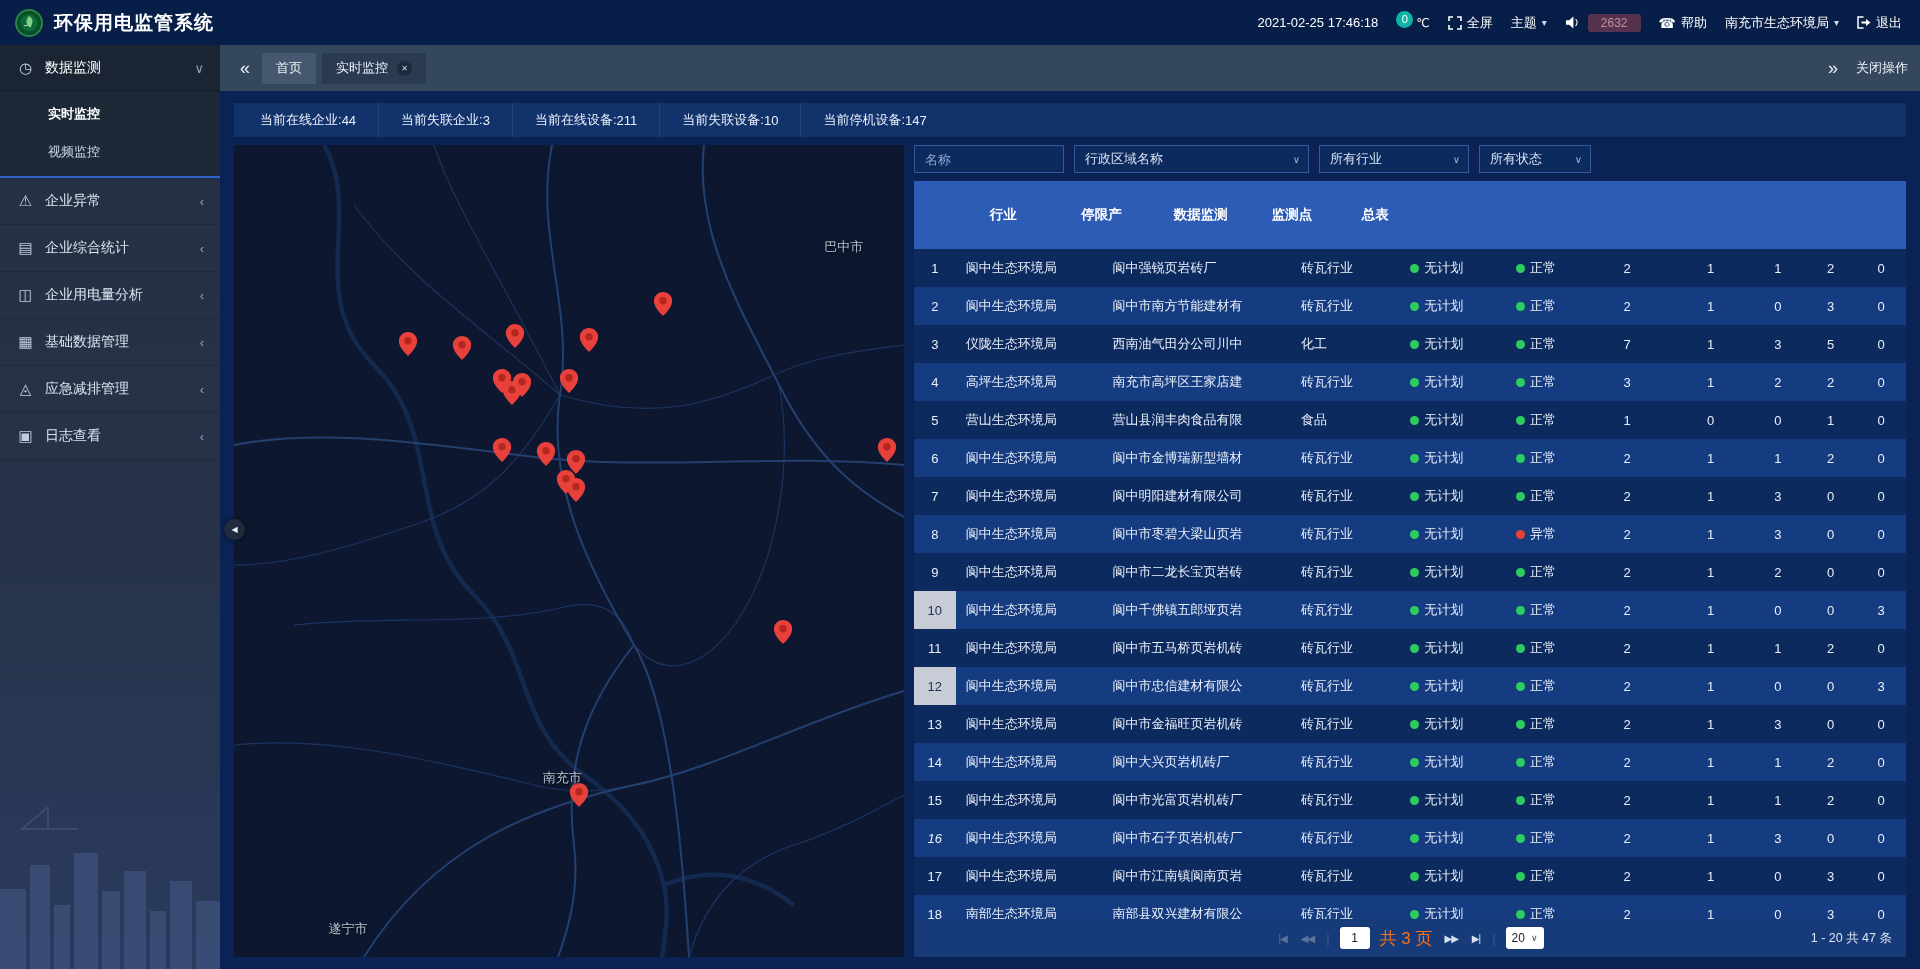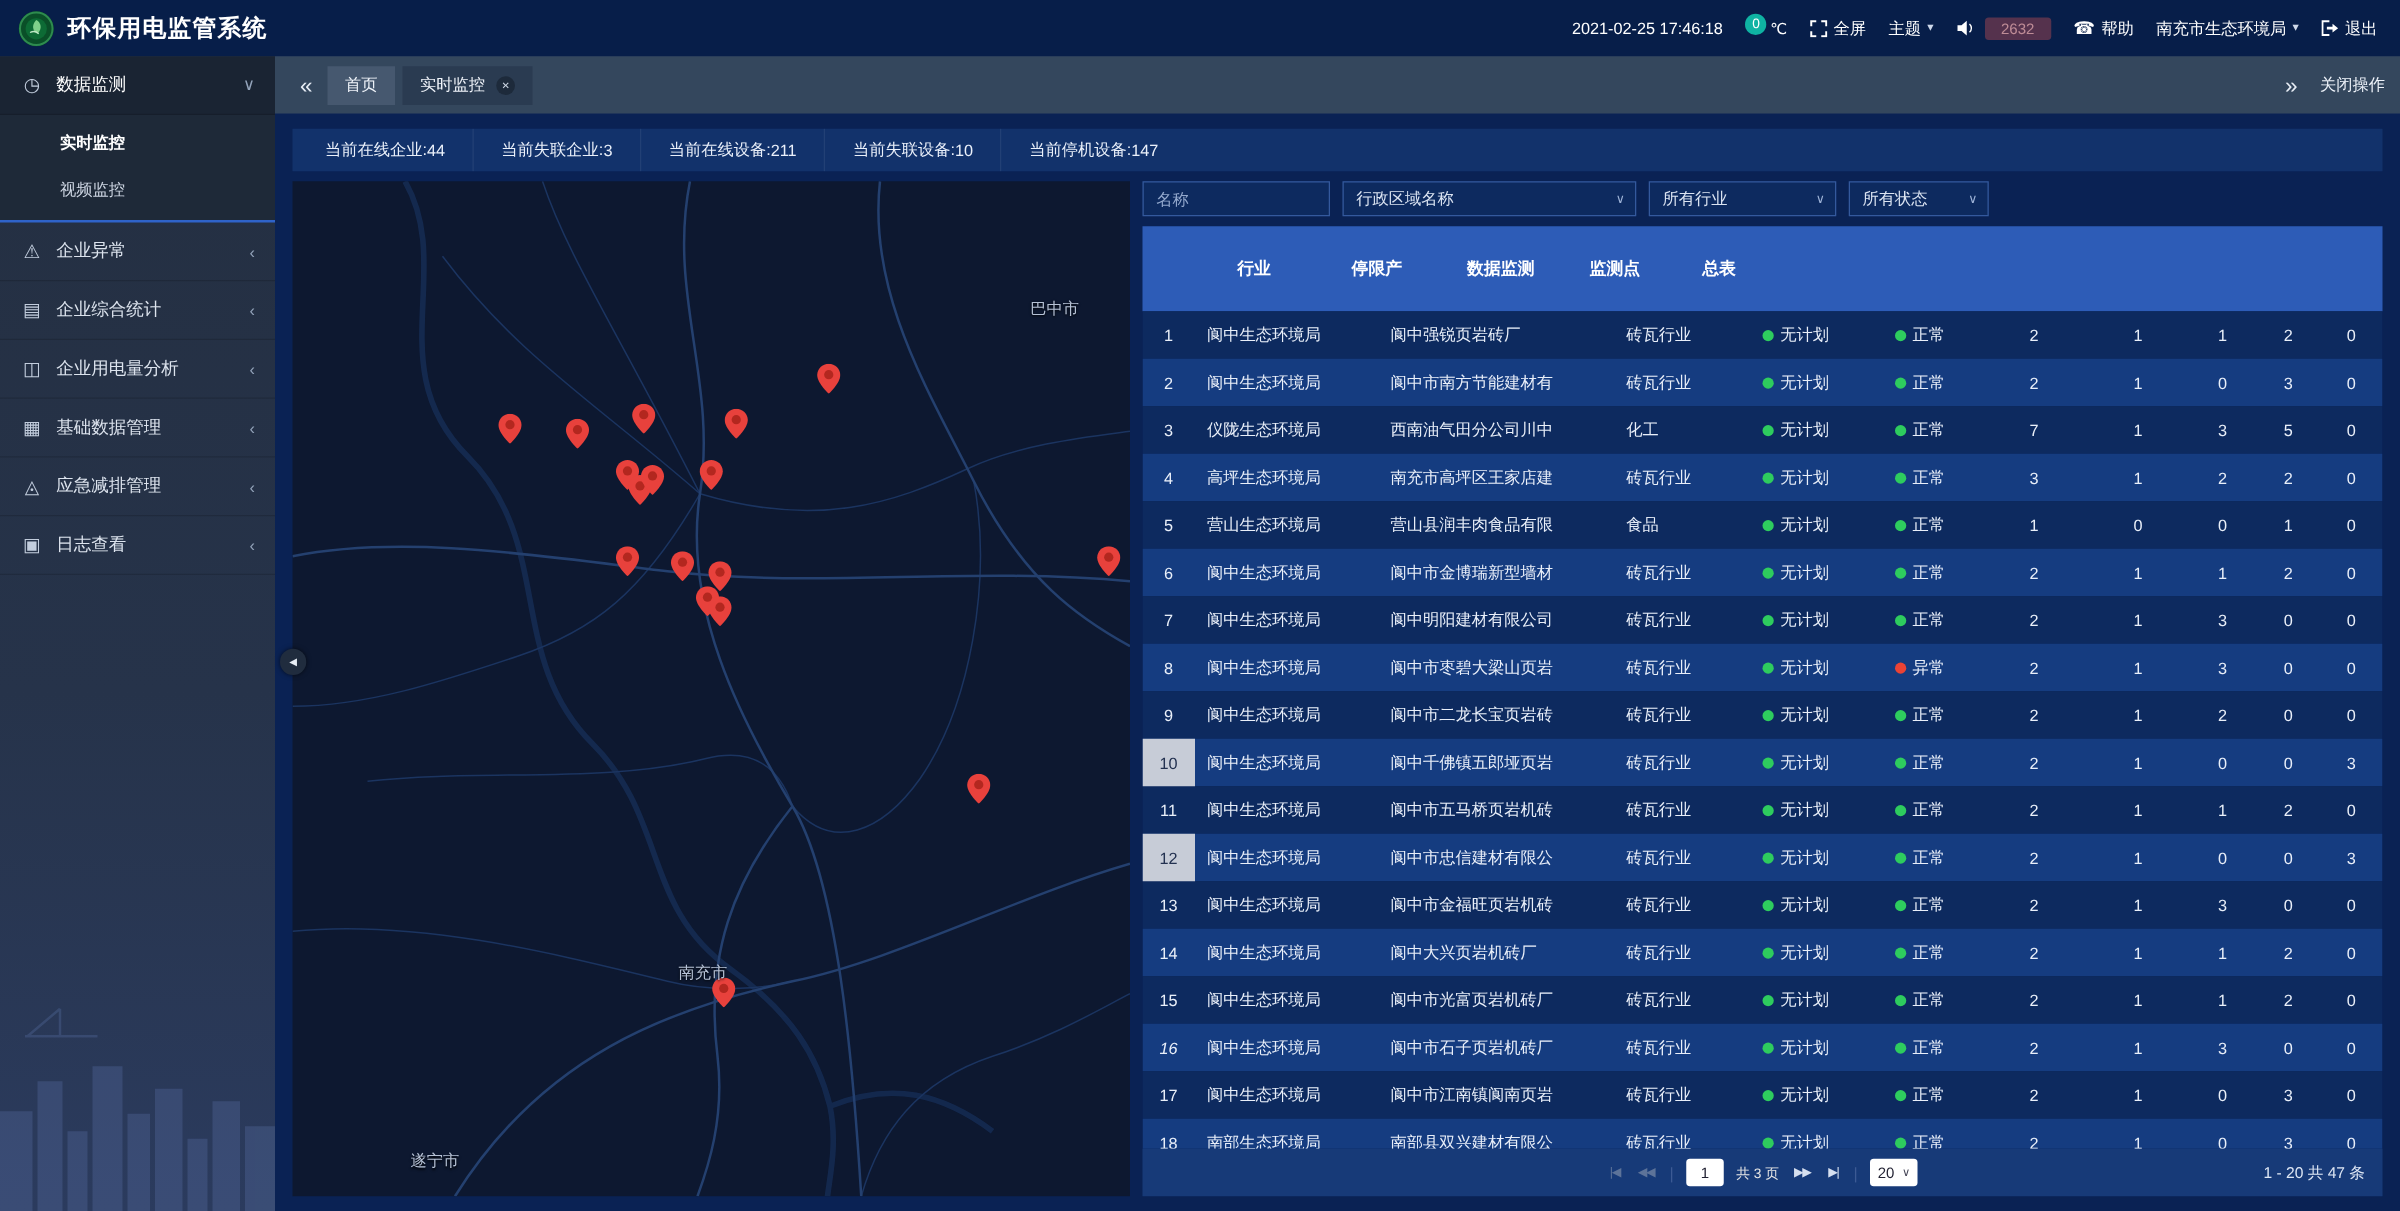--- a/index.html
+++ b/index.html
@@ -104,21 +104,21 @@
 .dot.red{background:#ea4335}
 
 .pager{height:38px;background:#173a78;display:flex;align-items:center;justify-content:center;
   position:relative;flex-shrink:0}
 .pager-center{display:flex;align-items:center;gap:10px}
 .pg-btn{color:#d6e0f0;font-size:10px;letter-spacing:-1px;cursor:pointer;padding:0 2px}
 .pg-btn.dis{color:#5d7399}
 .pg-sep{color:#3c5a94;font-size:13px}
 .pg-input{width:30px;height:22px;border:none;border-radius:3px;background:#fff;color:#223;
   font-size:12px;text-align:center;outline:none}
-.pg-pages{color:#e5e5e5;font-size:11px;white-space:nowrap}
+.pg-pages{color:#f97316;font-size:17px;white-space:nowrap}
 .pg-size{height:22px;background:#fff;border-radius:3px;color:#223;font-size:12px;display:flex;
   align-items:center;padding:0 6px;gap:6px;cursor:pointer}
 .pg-size .arr{font-size:9px;color:#445}
 .pg-range{position:absolute;right:14px;color:#dde6f4;font-size:12.5px;white-space:nowrap}
 </style>
 </head>
 <body>
 
 <div class="app">
 

